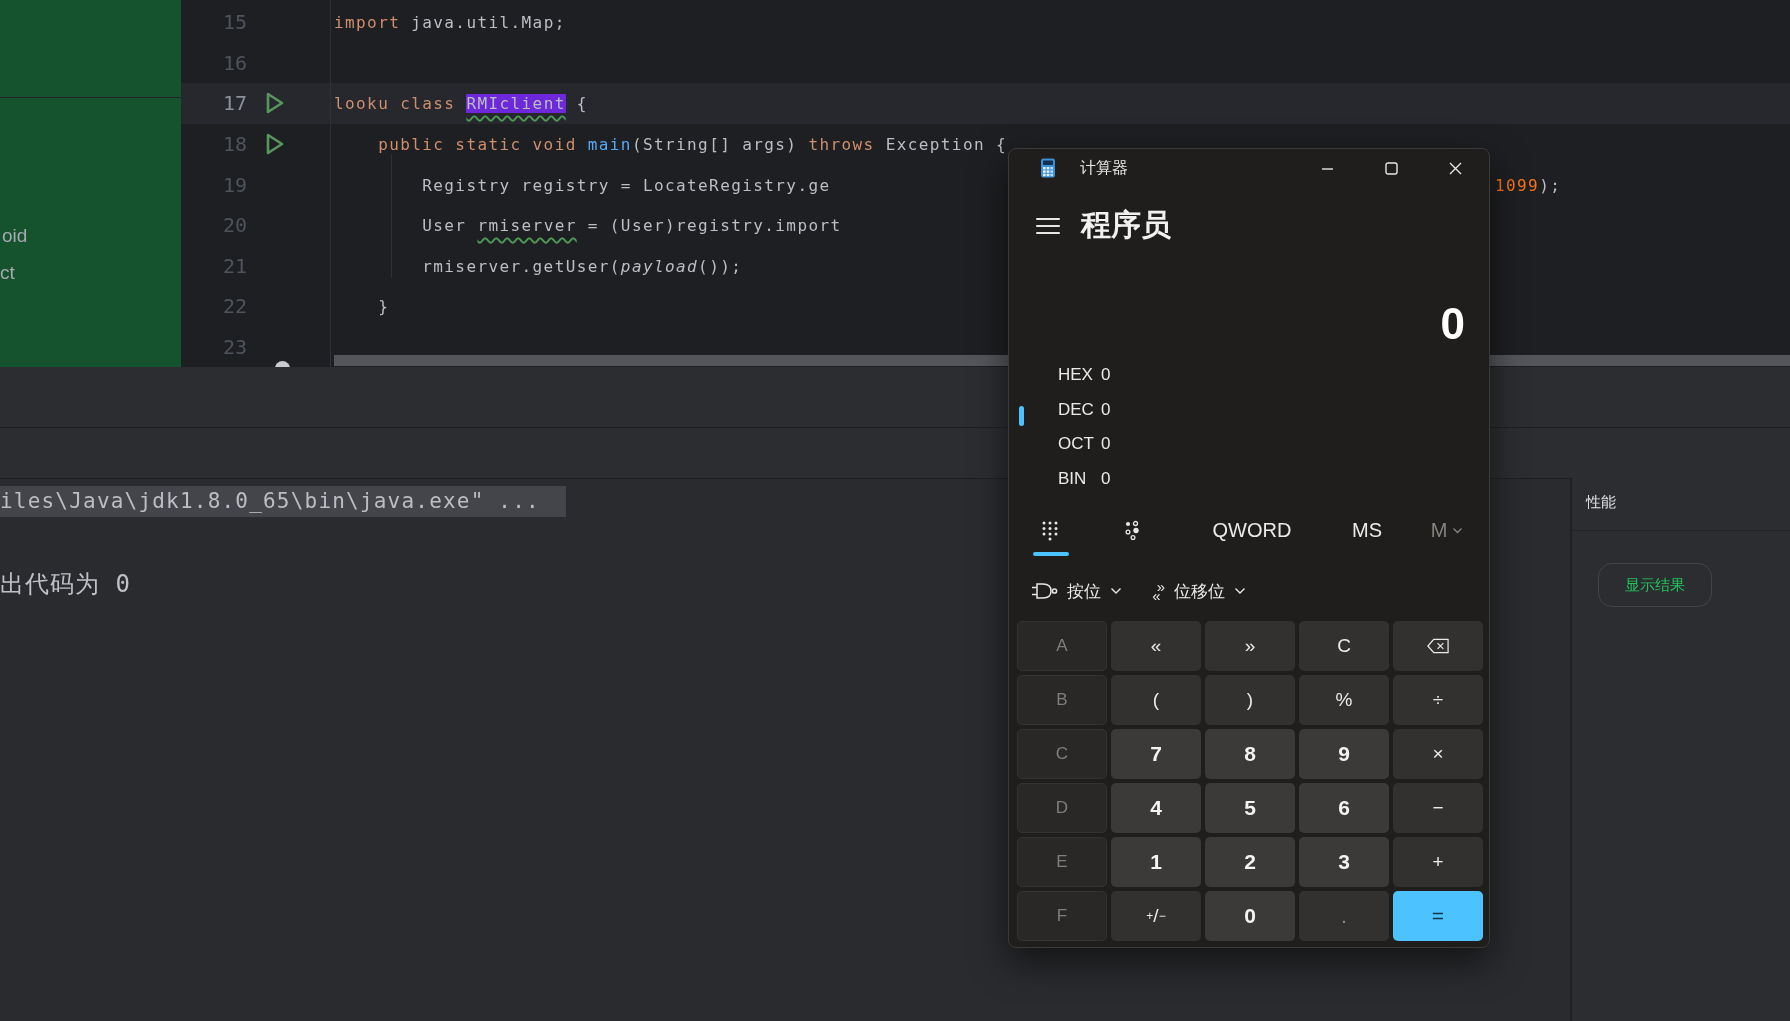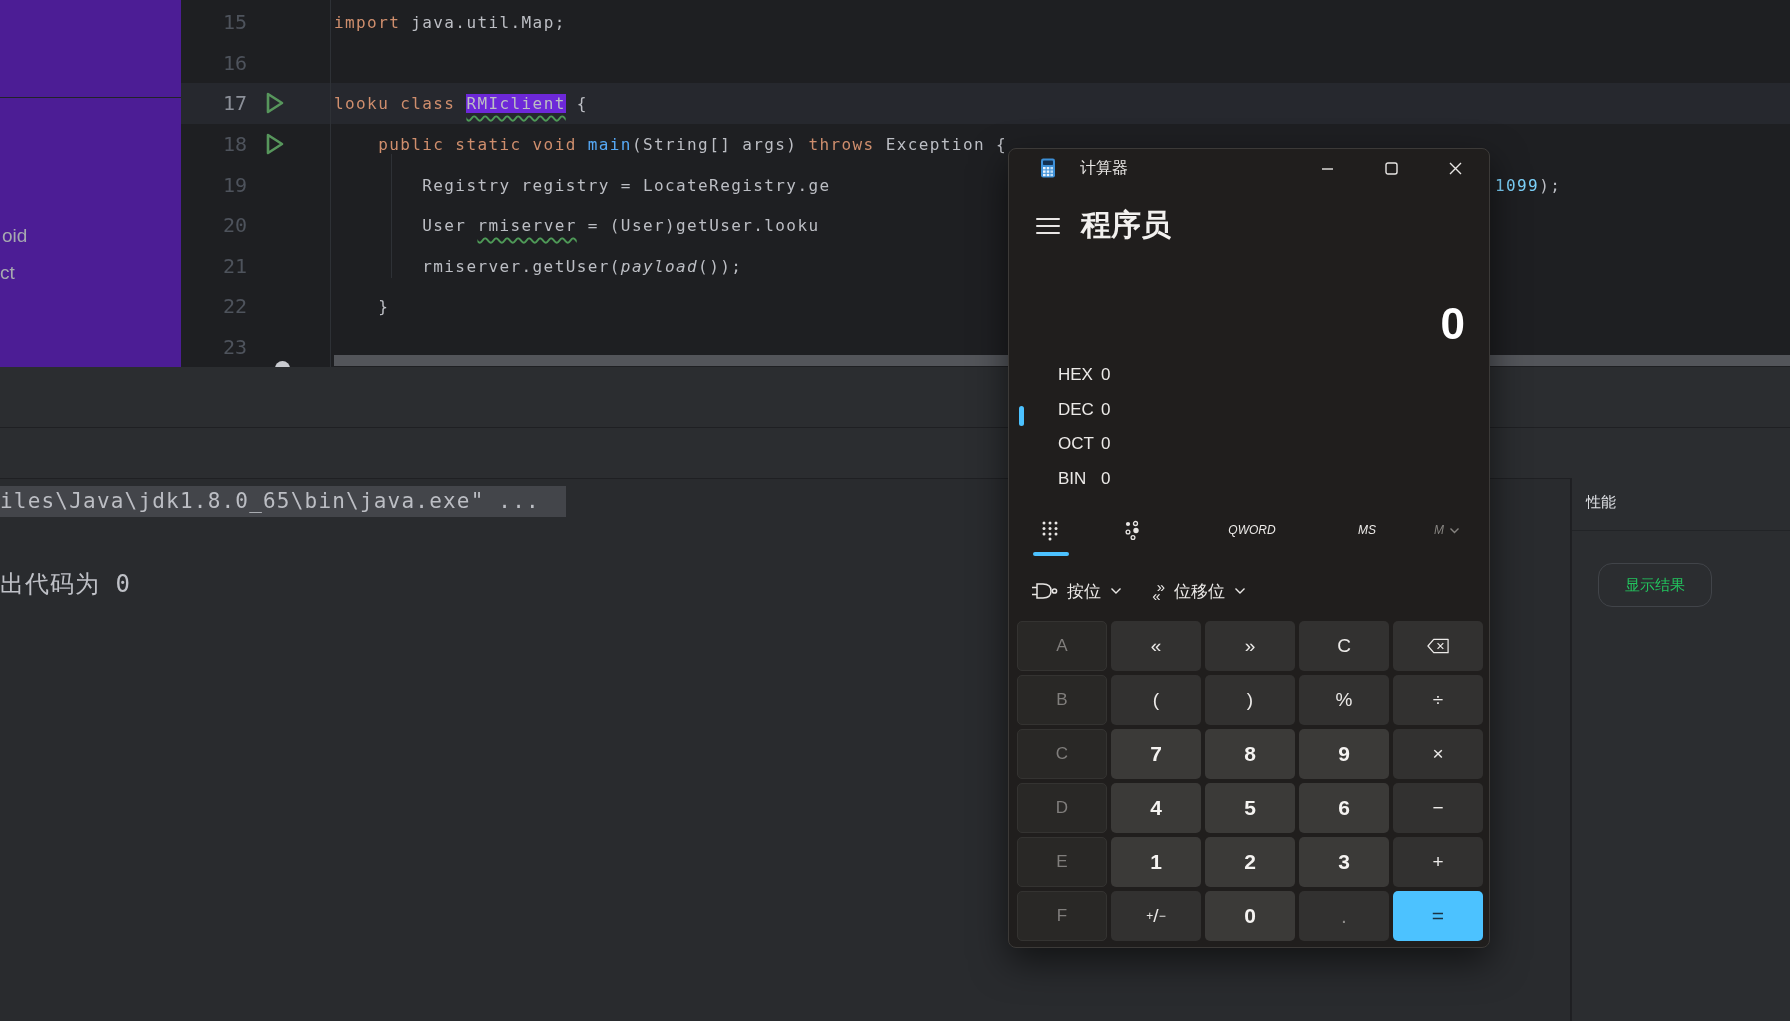--- a/index.html
+++ b/index.html
@@ -1,36 +1,36 @@
 <!DOCTYPE html>
 <html><head>
 <meta charset="utf-8">
 <style>
   html,body{margin:0;padding:0;background:#1E1F22;}
   body{position:relative;width:1790px;height:1021px;overflow:hidden;
        font-family:"Liberation Sans",sans-serif;-webkit-font-smoothing:antialiased;}
   .abs{position:absolute;}
   
-  .side-panel{left:0;top:0;width:181px;height:367px;background:#4c1d95;border-right:5px solid #737373;}
+  .side-panel{left:0;top:0;width:181px;height:367px;background:#14532d;border-right:5px solid #737373;}
   .side-divider{left:0;top:97px;width:181px;height:1px;background:#222427;}
   .frag{color:#A6A9B0;font-size:19px;font-family:"Liberation Sans",sans-serif;}
   .editor{left:181px;top:0;width:1609px;height:367px;background:#1E1F22;overflow:hidden;}
   .caret-line{left:0;top:83px;width:1609px;height:41px;background:#26282E;}
   .gutter{left:0;top:2px;width:66px;text-align:right;}
   .gutter .ln{height:40.63px;line-height:40.63px;font-family:"DejaVu Sans Mono","Liberation Mono",monospace;
               font-size:20px;color:#4E535C;}
   .gutter .ln.cur{color:#8C9099;}
   .gutter-border{left:149px;top:0;width:1px;height:367px;background:#2E3136;}
   .indent-guide{left:210px;top:154px;width:1px;height:124px;background:#2E3136;}
   .run-arrow{left:84px;}
   .code-line{left:153px;height:41px;line-height:41px;white-space:pre;
              font-family:"DejaVu Sans Mono","Liberation Mono",monospace;font-size:16px;letter-spacing:1.4px;color:#BCBEC4;}
   .kw{color:#CF8E6D;}
   .fn{color:#56A8F5;}
-  .numlit{color:#7dd3fc;}
+  .numlit{color:#f97316;}
   .ident-hl{background:#6d28d9;}
   .squiggle{text-decoration:underline;text-decoration-style:wavy;text-decoration-color:#4E9A57;
             text-decoration-thickness:1.5px;text-underline-offset:6px;}
   .it{font-style:italic;margin-top:33px;}
   .hscrollbar{left:153px;top:355px;width:1456px;height:11px;background:#53555A;}
   .editor-dot{left:94px;top:361px;width:15px;height:15px;border-radius:50%;background:#C9CBD0;}
   .band1{left:0;top:367px;width:1790px;height:60px;background:#2B2D30;border-bottom:1px solid #1F2023;}
   .band2{left:0;top:428px;width:1790px;height:50px;background:#2B2D30;border-bottom:1px solid #1F2023;}
   .console{left:0;top:479px;width:1570px;height:542px;background:#292B2E;}
   .console-cmd{left:0;top:7px;height:31px;line-height:31px;background:#43454A;padding:0 26px 0 0;
@@ -57,21 +57,21 @@
   .calc-display{right:24px;top:150px;font-size:44px;font-weight:600;color:#FFFFFF;}
   .radix-rows{left:0;top:215px;width:482px;}
   .radix-row{position:relative;height:34.7px;display:flex;align-items:flex-start;padding-left:49px;box-sizing:border-box;
              background:transparent;border:0;width:100%;text-align:left;}
   .radix-label{width:43px;font-size:17px;color:#ECEAE8;display:inline-block;}
   .radix-value{font-size:17px;color:#ECEAE8;}
   .radix-indicator{position:absolute;left:10px;top:7px;width:5px;height:20px;border-radius:2.5px;background:#4CC2FF;}
   .toggle-row{left:0;top:362px;width:482px;height:40px;}
   .icon-btn{position:absolute;height:38px;display:flex;align-items:center;justify-content:center;background:transparent;border:0;color:#ECEAE8;}
   .kp-underline{left:24px;top:41px;width:36px;height:3.5px;border-radius:2px;background:#4CC2FF;position:absolute;}
-  .txt-btn{font-size:12px;color:#ECEAE8;font-style:italic;}
+  .txt-btn{font-size:20px;color:#ECEAE8;}
   .dim{color:#85837F;}
   .bitwise-row{left:16px;top:424px;height:36px;display:flex;align-items:center;gap:14px;}
   .drop-btn{display:flex;align-items:center;gap:9px;background:transparent;border:0;color:#ECEAE8;font-size:17px;
             font-family:"Liberation Sans",sans-serif;}
   .shift-glyph{display:flex;flex-direction:column;width:17px;line-height:9px;font-size:15px;color:#ECEAE8;}
   .shift-glyph span:first-child{align-self:flex-end;}
   .keypad{left:8px;top:472px;display:grid;grid-template-columns:repeat(5,90px);grid-auto-rows:50px;gap:4px;}
   .key{border:0;border-radius:5px;font-family:"Liberation Sans",sans-serif;display:flex;align-items:center;justify-content:center;padding:0;}
   .key.letter{background:#292826;border:1px solid #343331;color:#807E7C;font-size:17px;}
   .key.op{background:#323130;color:#ECEAE8;font-size:19px;}
@@ -110,21 +110,21 @@
     <polygon points="3,2 17,11 3,20" fill="none" stroke="#57965C" stroke-width="2.6" stroke-linejoin="round"></polygon>
   </svg>
   <div class="abs gutter-border"></div>
   <div class="abs indent-guide"></div>
 
   <div class="abs code-line" style="top:2px;"><span class="kw">import</span><span> java.util.Map;</span></div>
   <div class="abs code-line" style="top:83.3px;"><span class="kw">looku class </span><span class="ident-hl squiggle">RMIclient</span><span> {</span></div>
   <div class="abs code-line" style="top:123.9px;"><span class="kw">    public static void </span><span class="fn">main</span><span>(String[] args) </span><span class="kw">throws</span><span> Exception {</span></div>
   <div class="abs code-line" style="top:164.5px;"><span>        Registry registry = LocateRegistry.ge</span></div>
   <div class="abs code-line" style="left:1314px;top:164.5px;"><span class="numlit">1099</span><span>);</span></div>
-  <div class="abs code-line" style="top:205.2px;"><span>        User </span><span class="squiggle">rmiserver</span><span> = (User)getUser.looku</span></div>
+  <div class="abs code-line" style="top:205.2px;"><span>        User </span><span class="squiggle">rmiserver</span><span> = (User)registry.import</span></div>
   <div class="abs code-line" style="top:245.8px;"><span>        rmiserver.getUser(</span><span class="it">payload</span><span>());</span></div>
   <div class="abs code-line" style="top:286.4px;"><span>    }</span></div>
 
   <div class="abs hscrollbar"></div>
   <div class="abs editor-dot"></div>
 </div>
 
 <div class="abs band1"></div>
 <div class="abs band2"></div>
 

